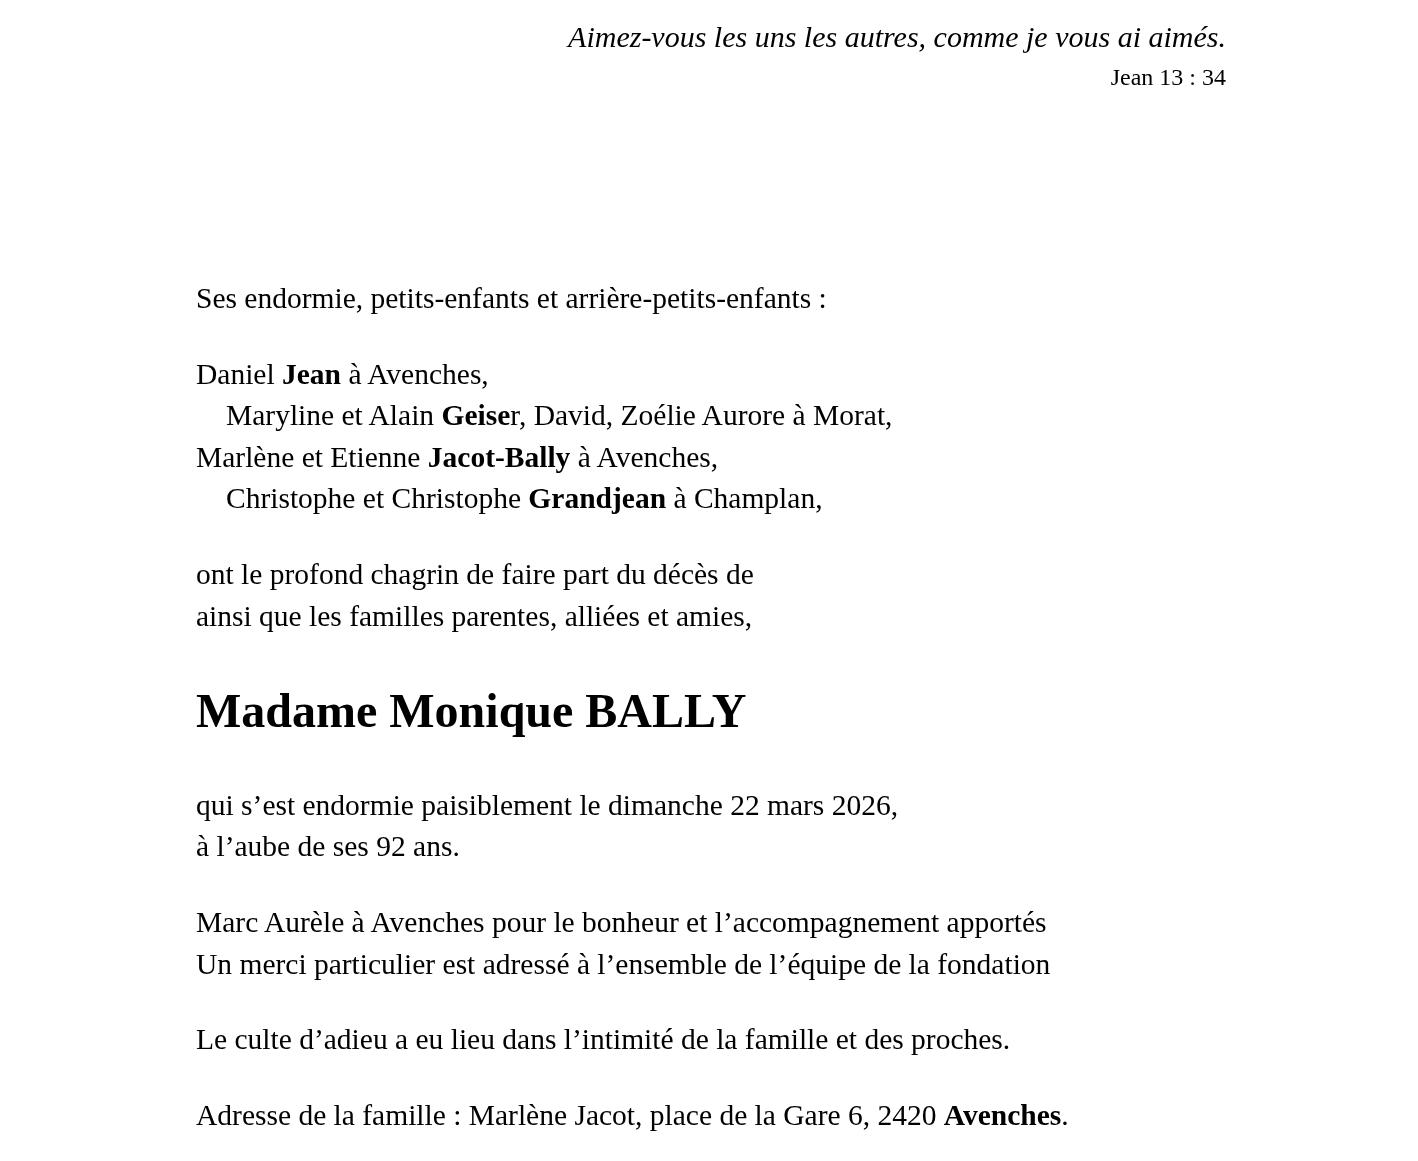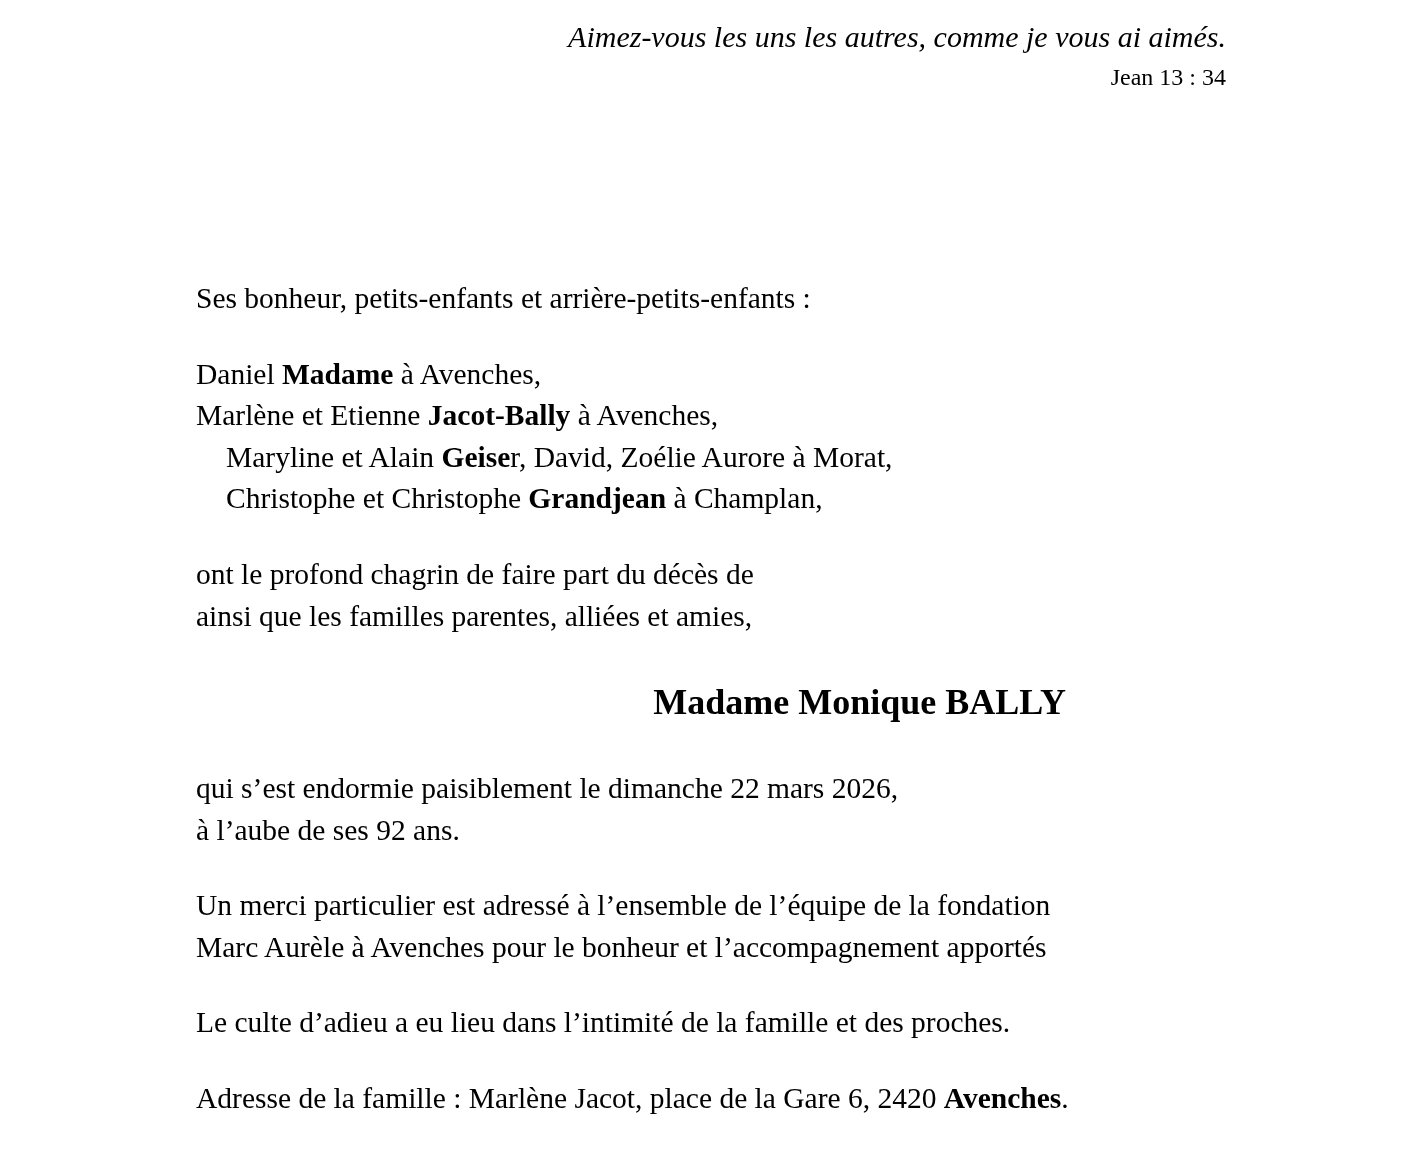--- a/index.html
+++ b/index.html
@@ -52,53 +52,53 @@
   .para {
     margin: 0;
   }
   .gap-md { height: 34px; }
   .gap-lg { height: 40px; }
   .indent {
     padding-left: 30px;
   }
   b, .bold { font-weight: bold; }
   .deceased-name {
-    text-align: right;
+    text-align: left;
     font-weight: bold;
-    font-size: 36px;
+    font-size: 48px;
     margin: 0;
     padding-right: 140px;
   }
   .italic-line {
   }
 </style>
 </head>
 <body>
 
 <div class="page">
 
   <div class="epigraph">
     <span class="quote">Aimez-vous les uns les autres, comme je vous ai aimés.</span>
     <span class="ref">Jean 13 : 34</span>
   </div>
 
   <div class="body-block">
 
-    <p class="para">Ses bonheur, petits-enfants et arrière-petits-enfants :</p>
+    <p class="para">Ses endormie, petits-enfants et arrière-petits-enfants :</p>
 
     <div class="gap-md"></div>
 
     <p class="para">
-      <span>Daniel </span><b>Madame</b><span> à Avenches,</span>
+      <span>Daniel </span><b>Jean</b><span> à Avenches,</span>
+    </p>
+    <p class="para indent">
+      <span>Maryline et Alain </span><b>Geise</b><span>r, David, Zoélie Aurore à Morat,</span>
     </p>
     <p class="para">
       <span>Marlène et Etienne </span><b>Jacot-Bally</b><span> à Avenches,</span>
-    </p>
-    <p class="para indent">
-      <span>Maryline et Alain </span><b>Geise</b><span>r, David, Zoélie Aurore à Morat,</span>
     </p>
     <p class="para indent">
       <span>Christophe et Christophe </span><b>Grandjean</b><span> à Champlan,</span>
     </p>
 
     <div class="gap-md"></div>
 
     <p class="para">ont le profond chagrin de faire part du décès de</p>
     <p class="para">ainsi que les familles parentes, alliées et amies,</p>
 
@@ -106,22 +106,22 @@
 
     <p class="deceased-name">Madame Monique BALLY</p>
 
     <div class="gap-lg"></div>
 
     <p class="para">qui s’est endormie paisiblement le dimanche 22 mars 2026,</p>
     <p class="para">à l’aube de ses 92 ans.</p>
 
     <div class="gap-md"></div>
 
+    <p class="para">Marc Aurèle à Avenches pour le bonheur et l’accompagnement apportés</p>
     <p class="para">Un merci particulier est adressé à l’ensemble de l’équipe de la fondation</p>
-    <p class="para">Marc Aurèle à Avenches pour le bonheur et l’accompagnement apportés</p>
 
     <div class="gap-md"></div>
 
     <p class="para italic-line">Le culte d’adieu a eu lieu dans l’intimité de la famille et des proches.</p>
 
     <div class="gap-md"></div>
 
     <p class="para">
       <span>Adresse de la famille : Marlène Jacot, place de la Gare 6, 2420 </span><b>Avenches</b><span>.</span>
     </p>

